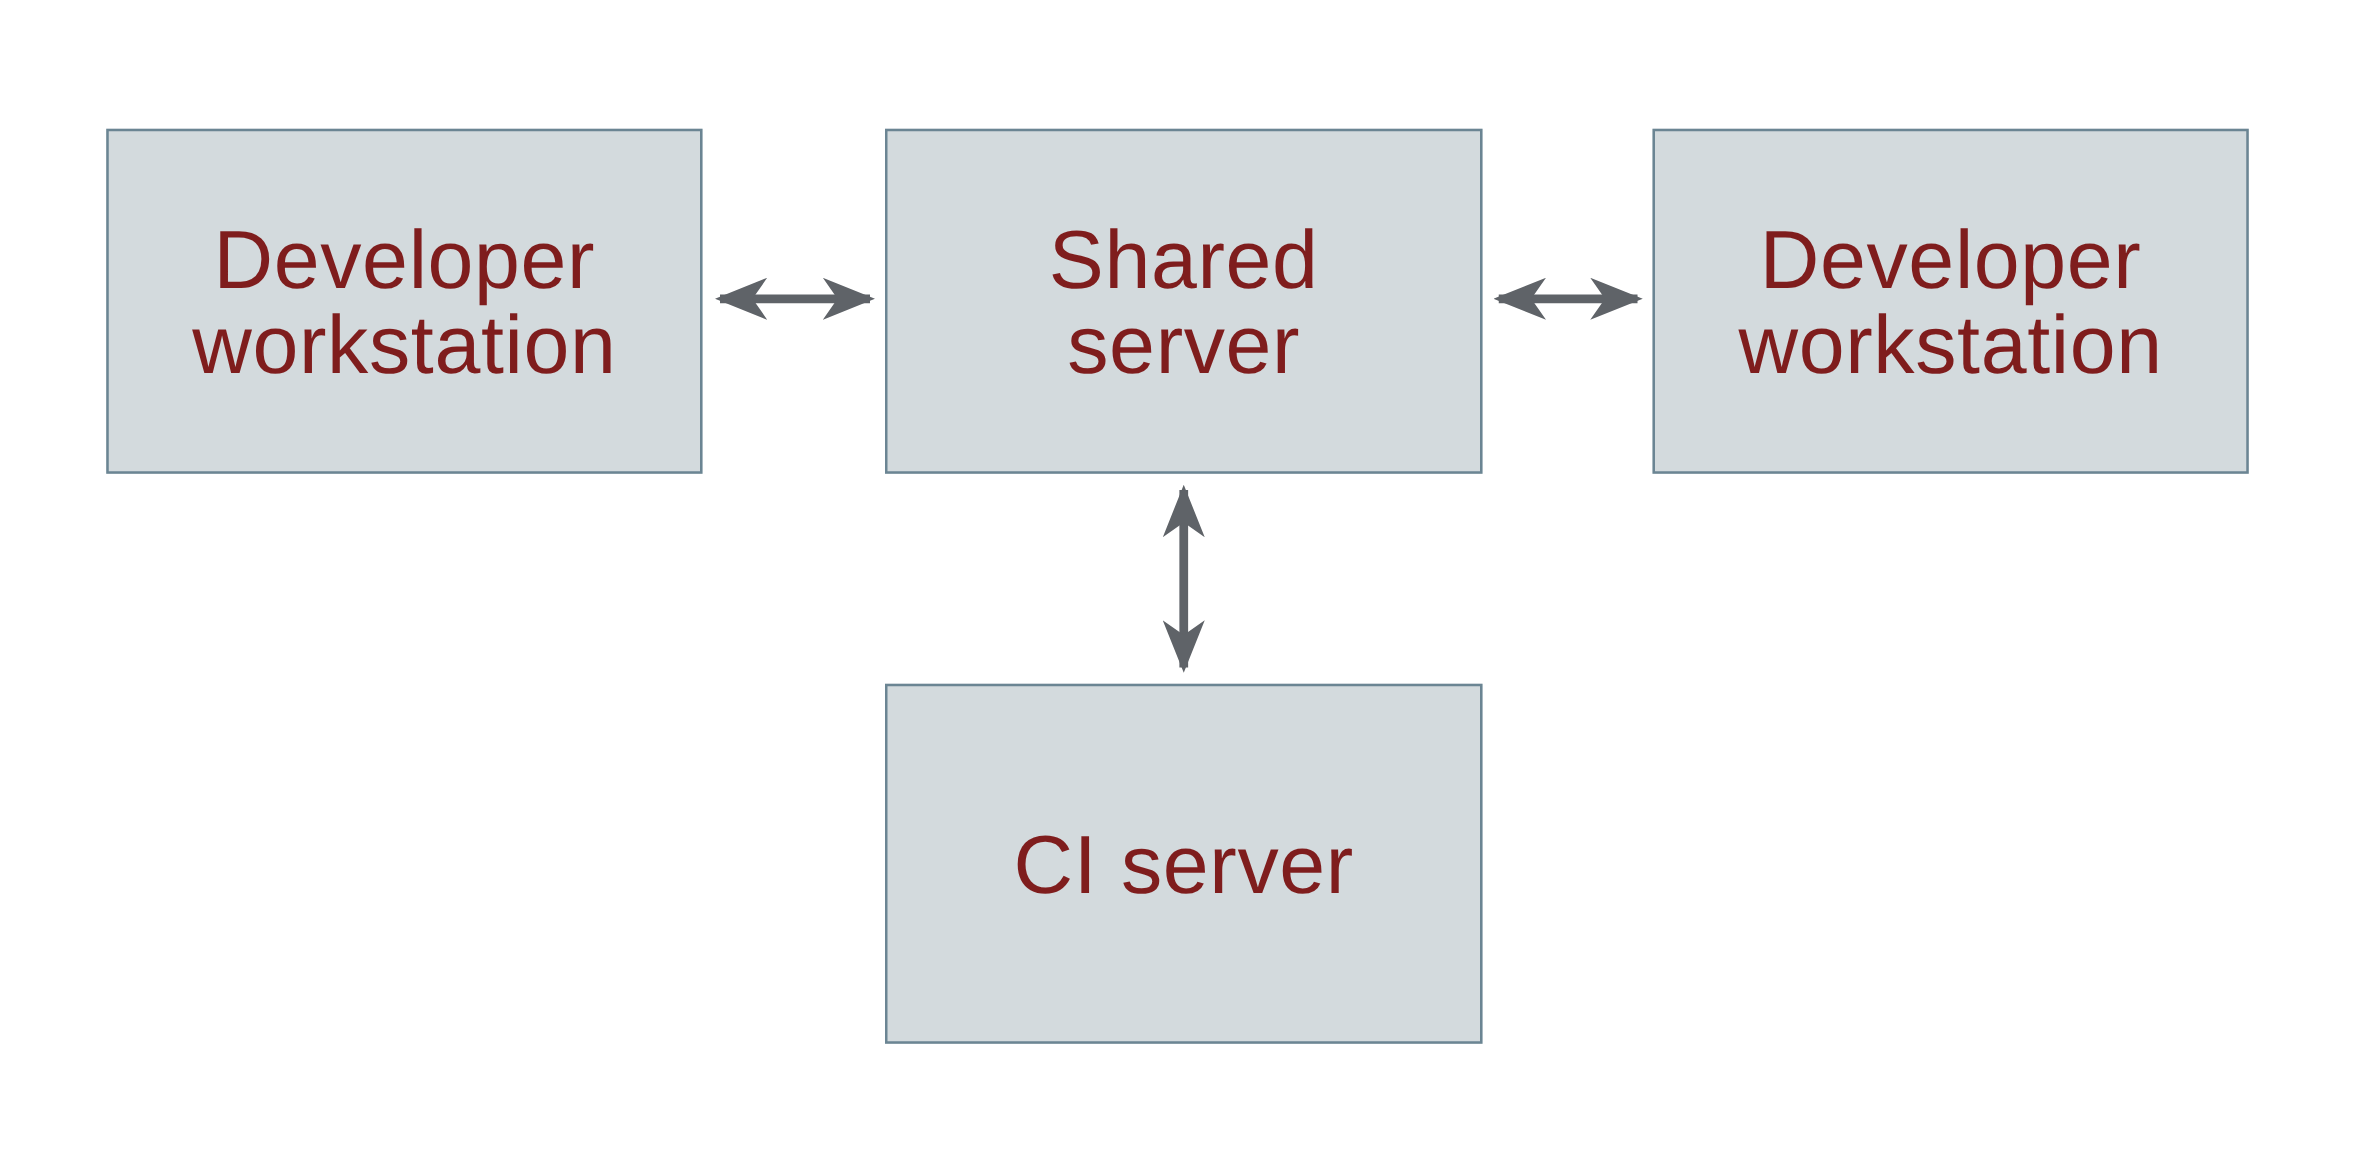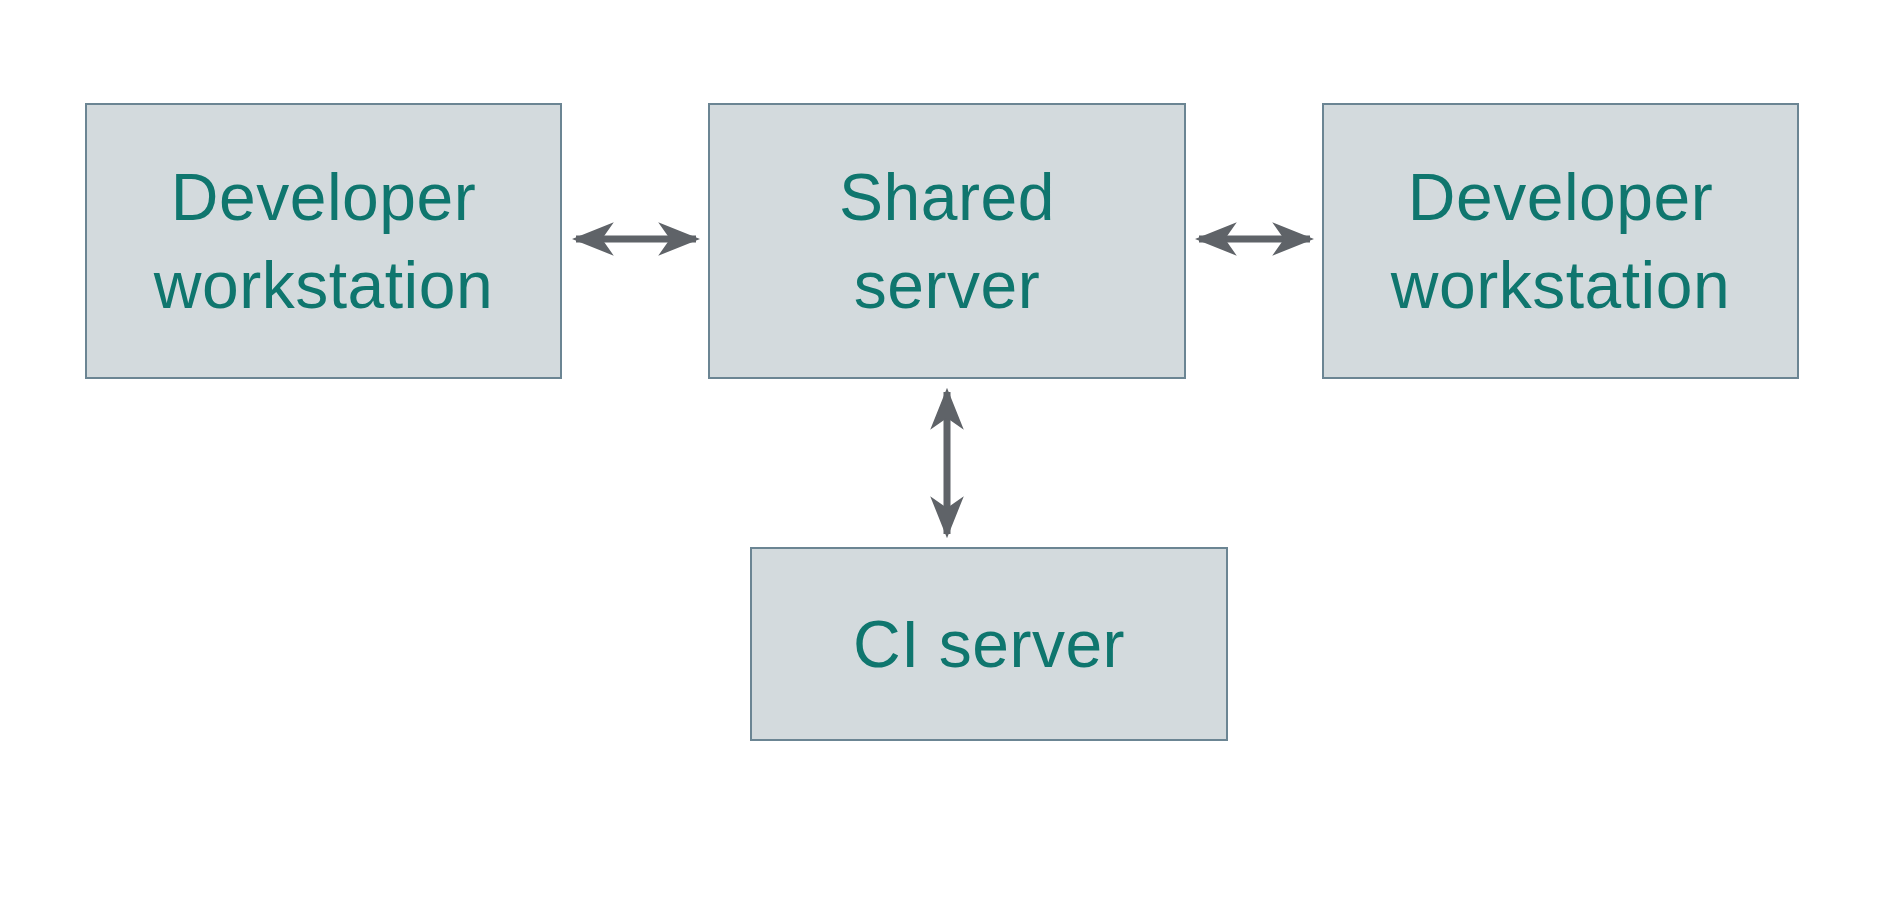--- a/index.html
+++ b/index.html
@@ -19,30 +19,30 @@
     position: absolute;
     box-sizing: border-box;
     background: #d3dadd;
     border: 2px solid #6b8593;
     display: flex;
     align-items: center;
     justify-content: center;
     text-align: center;
   }
   .node-label {
-    color: #0f766e;
+    color: #7f1d1d;
     font-size: 66px;
-    line-height: 88px;
+    line-height: 68px;
     white-space: pre-line;
     letter-spacing: 0.5px;
   }
   .node-dev-left  { left: 85px;   top: 103px; width: 477px; height: 276px; }
   .node-cache     { left: 708px;  top: 103px; width: 478px; height: 276px; }
   .node-dev-right { left: 1322px; top: 103px; width: 477px; height: 276px; }
-  .node-ci        { left: 750px;  top: 547px; width: 478px; height: 194px; }
+  .node-ci        { left: 708px;  top: 547px; width: 478px; height: 288px; }
   .edges-layer {
     position: absolute;
     left: 0; top: 0;
     width: 1900px;
     height: 922px;
     pointer-events: none;
   }
 </style>
 </head>
 <body>

